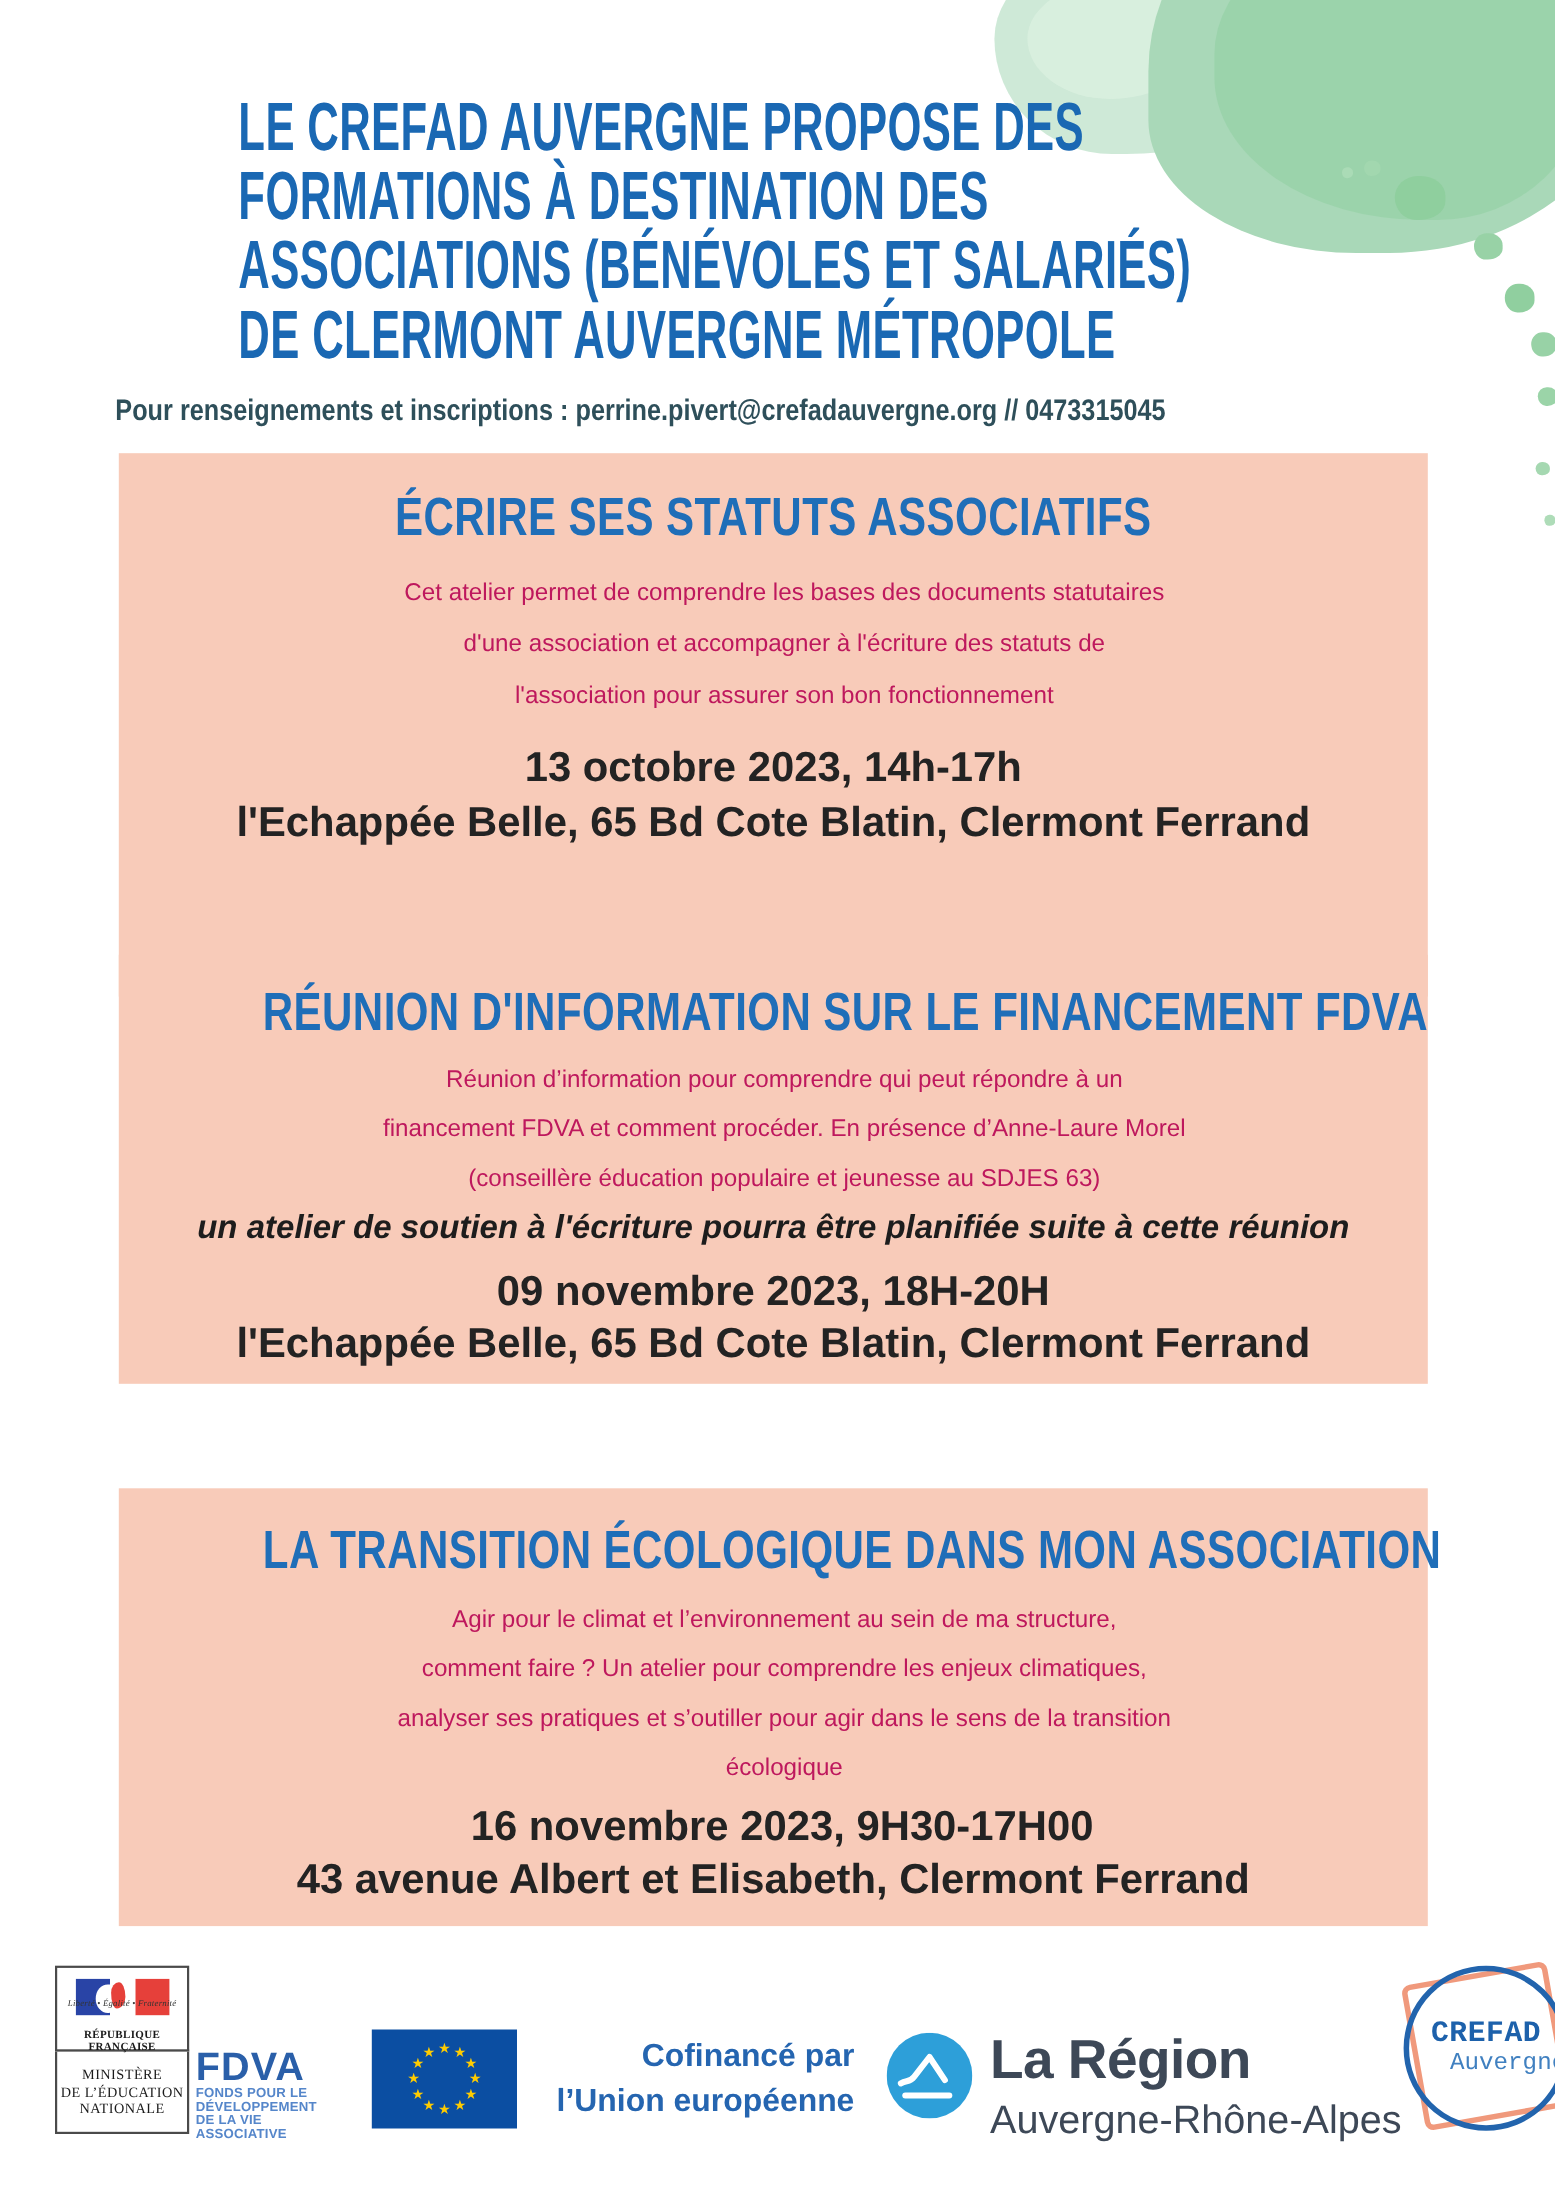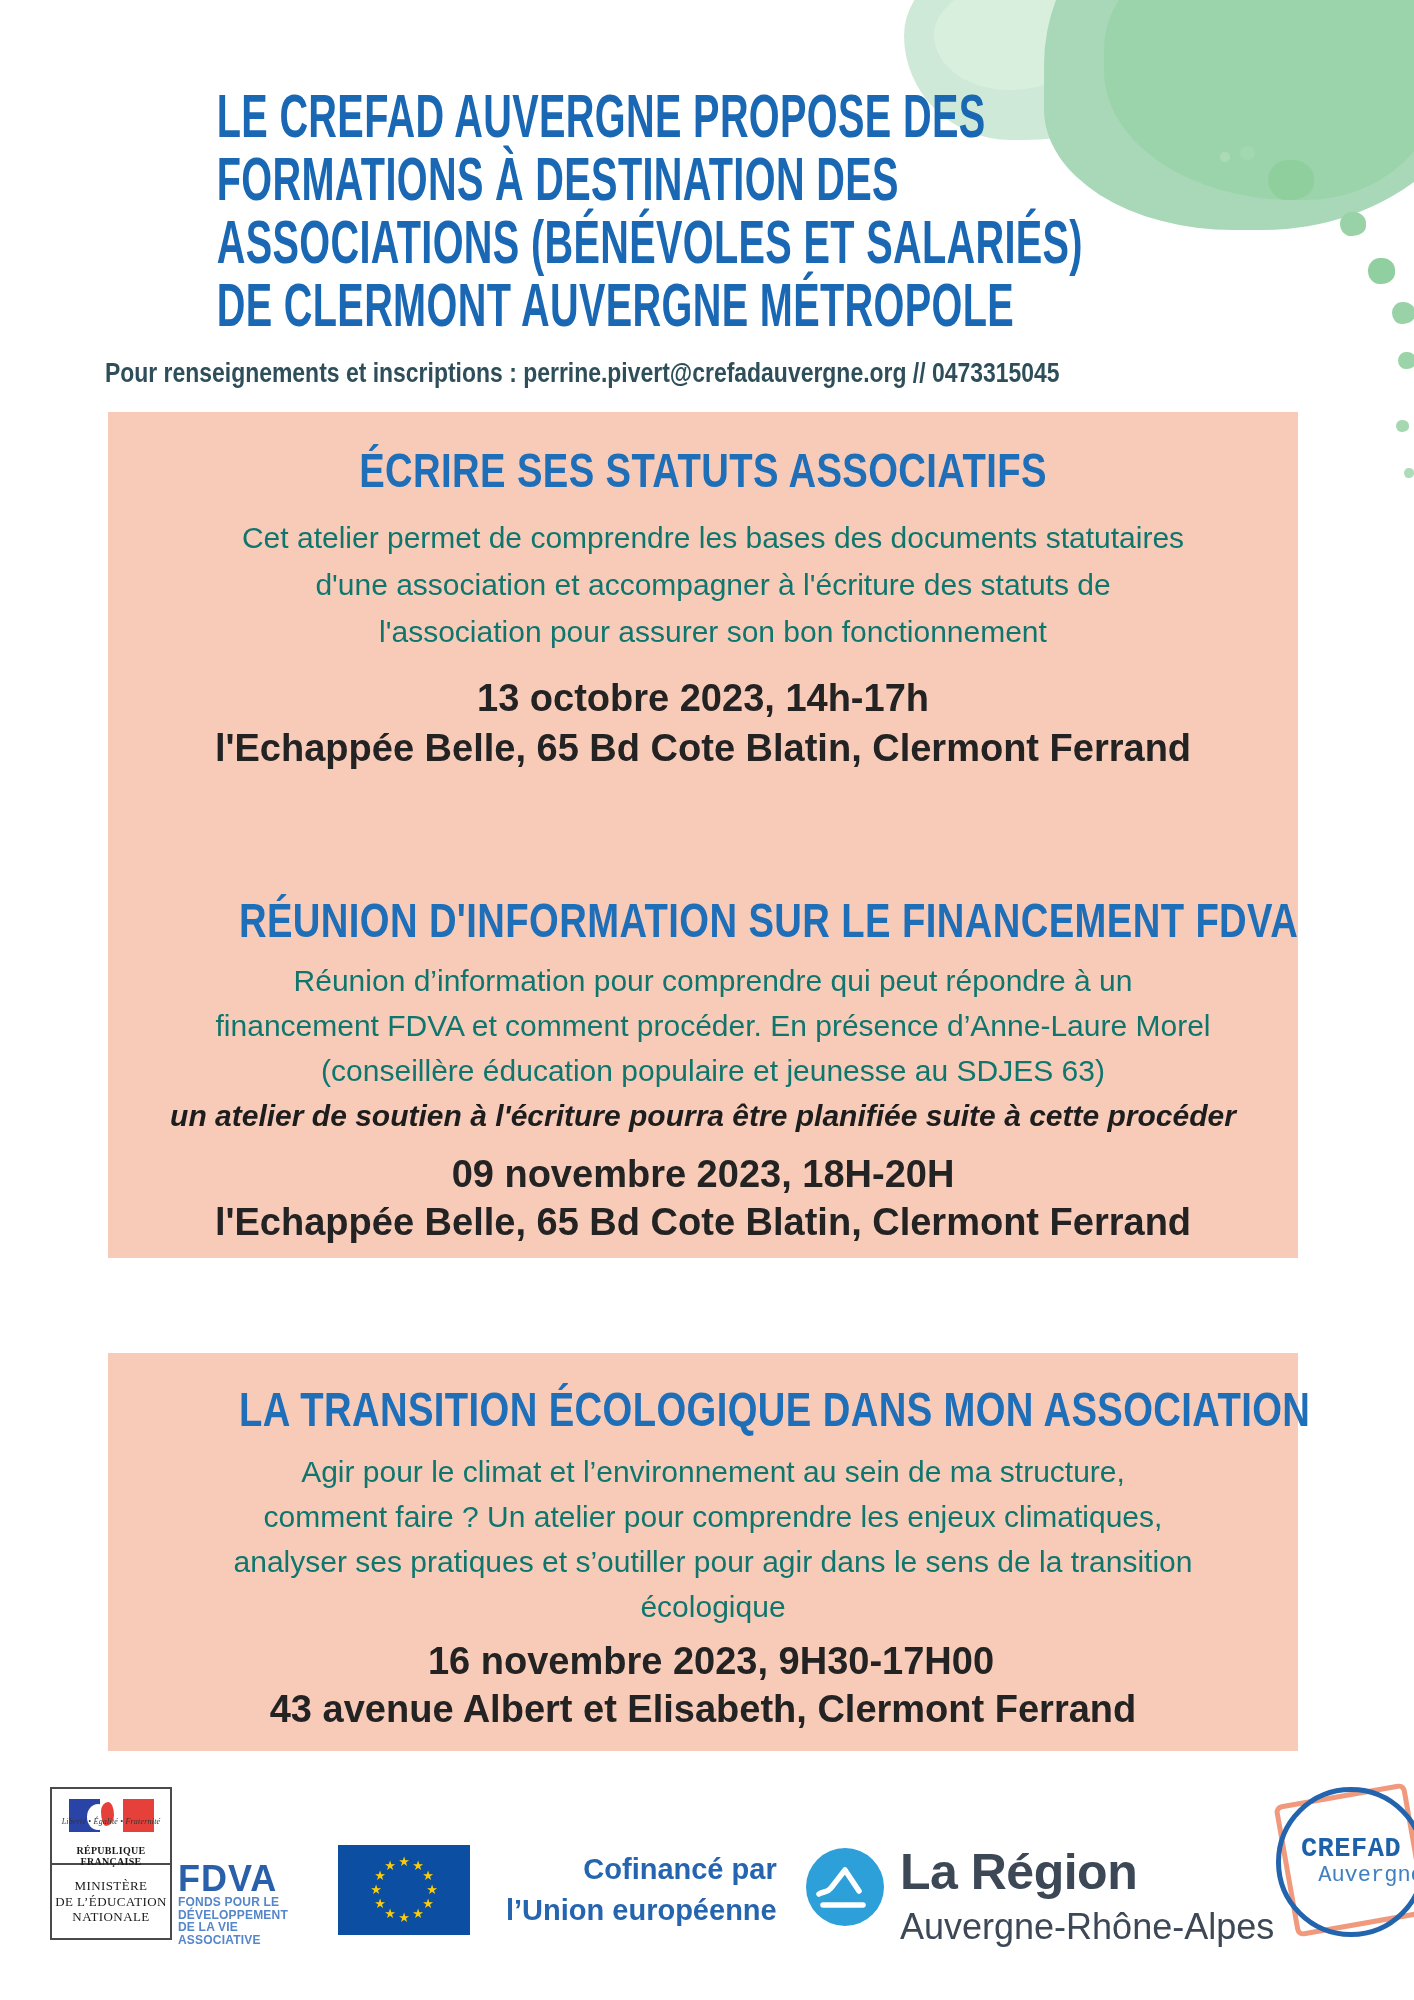--- a/index.html
+++ b/index.html
@@ -30,21 +30,21 @@
 
   
   .session{position:absolute;z-index:2;left:108px;width:1190px;background:#f8cbb9;text-align:center;}
   #session-1{top:412px;height:494px;}
   #session-2{top:868px;height:390px;}
   #session-3{top:1353px;height:398px;}
   .session-title{margin:0;font-weight:bold;font-size:49px;line-height:60px;color:#1f6eb8;white-space:nowrap;transform:scaleX(0.78);transform-origin:center;letter-spacing:0.5px;}
   #session-1 .session-title{padding-top:28px;}
   #session-2 .session-title{padding-top:22px;}
   #session-3 .session-title{padding-top:26px;}
-  .desc-line{font-size:30px;color:#0f766e;margin-left:20px;}
+  .desc-line{font-size:22px;color:#be185d;margin-left:20px;}
   #session-1 .desc-line{line-height:47px;}
   #session-2 .desc-line,#session-3 .desc-line{line-height:45px;}
   .session-desc{margin-top:14px;}
   #session-2 .session-desc{margin-top:8px;}
   #session-3 .session-desc{margin-top:10px;}
   .session-note{font-size:30px;line-height:45px;font-weight:bold;font-style:italic;color:#1d1d1d;}
   .session-when{font-weight:bold;font-size:38px;line-height:50px;color:#232323;margin-top:18px;}
   #session-2 .session-when{margin-top:12px;line-height:48px;}
   #session-3 .session-when{margin-top:8px;line-height:48px;margin-left:16px;}
   .session-where{font-weight:bold;font-size:38px;line-height:50px;color:#232323;}
@@ -133,21 +133,21 @@
     <div class="session-when">13 octobre 2023, 14h-17h</div>
     <div class="session-where">l'Echappée Belle, 65 Bd Cote Blatin, Clermont Ferrand</div>
   </section>
 
   <section class="session" id="session-2">
     <h2 class="session-title">RÉUNION D'INFORMATION SUR LE FINANCEMENT FDVA</h2>
     <div class="session-desc">
       <div class="desc-line">Réunion d’information pour comprendre qui peut répondre à un</div>
       <div class="desc-line">financement FDVA et comment procéder. En présence d’Anne-Laure Morel</div>
       <div class="desc-line">(conseillère éducation populaire et jeunesse au SDJES 63)</div>
-      <div class="session-note">un atelier de soutien à l'écriture pourra être planifiée suite à cette procéder</div>
+      <div class="session-note">un atelier de soutien à l'écriture pourra être planifiée suite à cette réunion</div>
     </div>
     <div class="session-when">09 novembre 2023, 18H-20H</div>
     <div class="session-where">l'Echappée Belle, 65 Bd Cote Blatin, Clermont Ferrand</div>
   </section>
 
   <section class="session" id="session-3">
     <h2 class="session-title">LA TRANSITION ÉCOLOGIQUE DANS MON ASSOCIATION</h2>
     <div class="session-desc">
       <div class="desc-line">Agir pour le climat et l’environnement au sein de ma structure,</div>
       <div class="desc-line">comment faire ? Un atelier pour comprendre les enjeux climatiques,</div>

